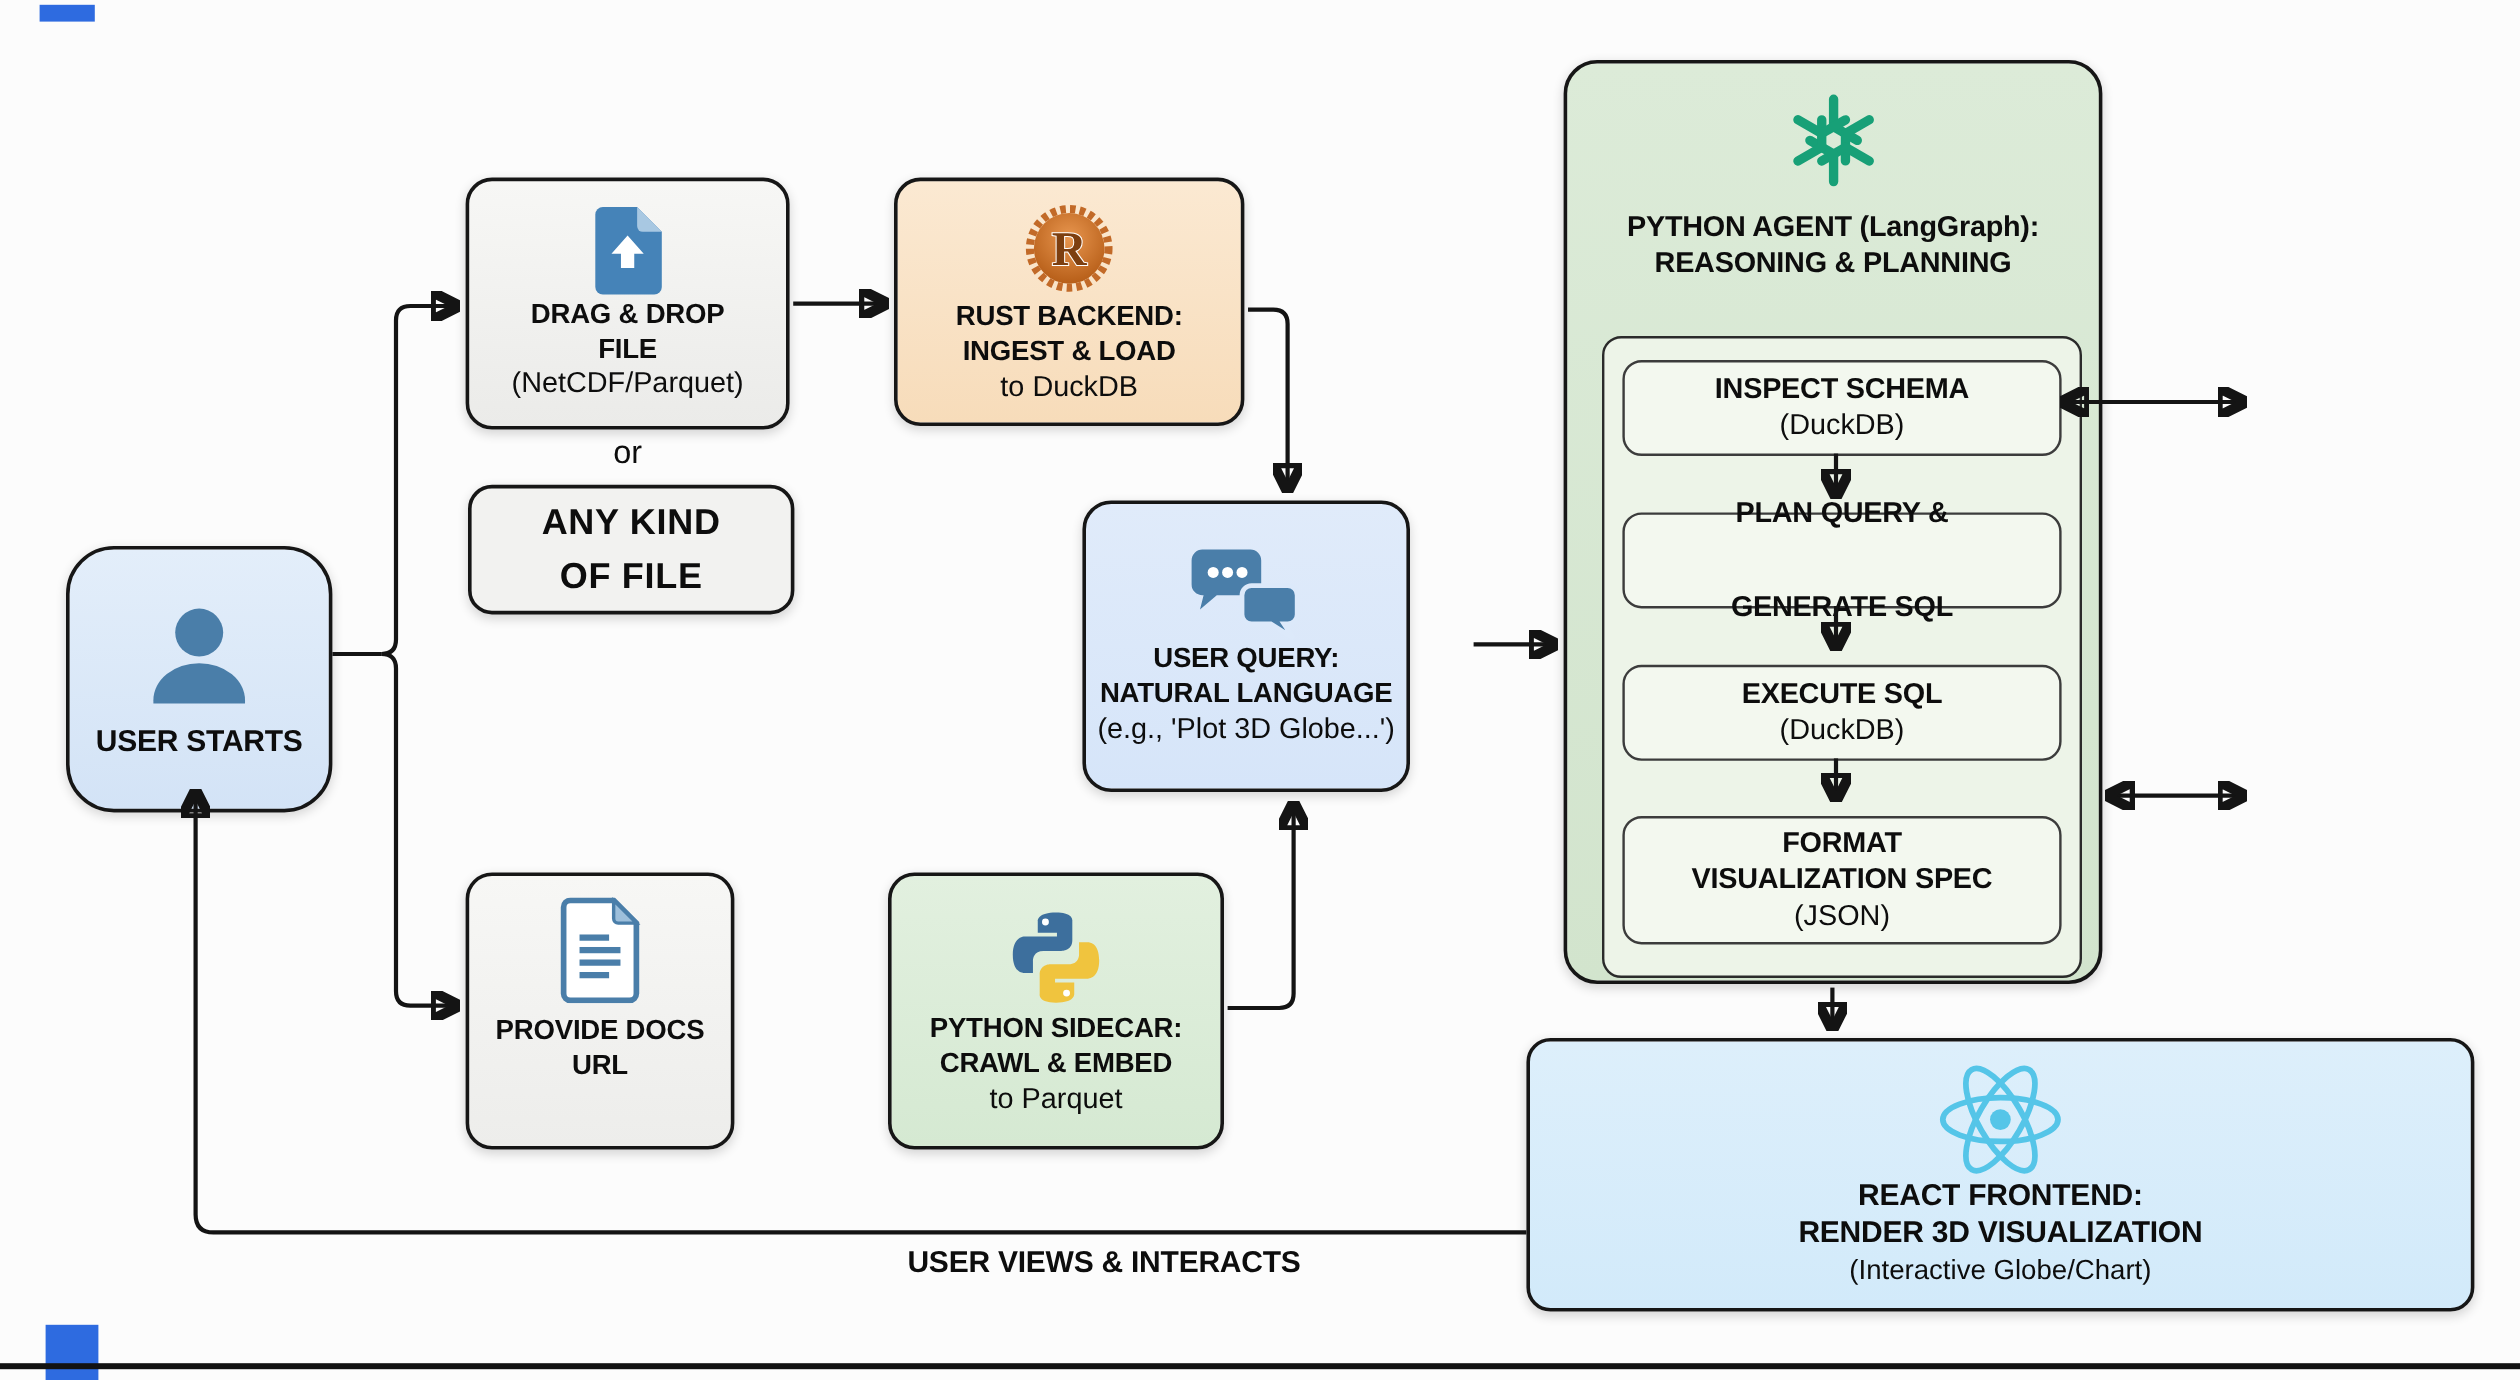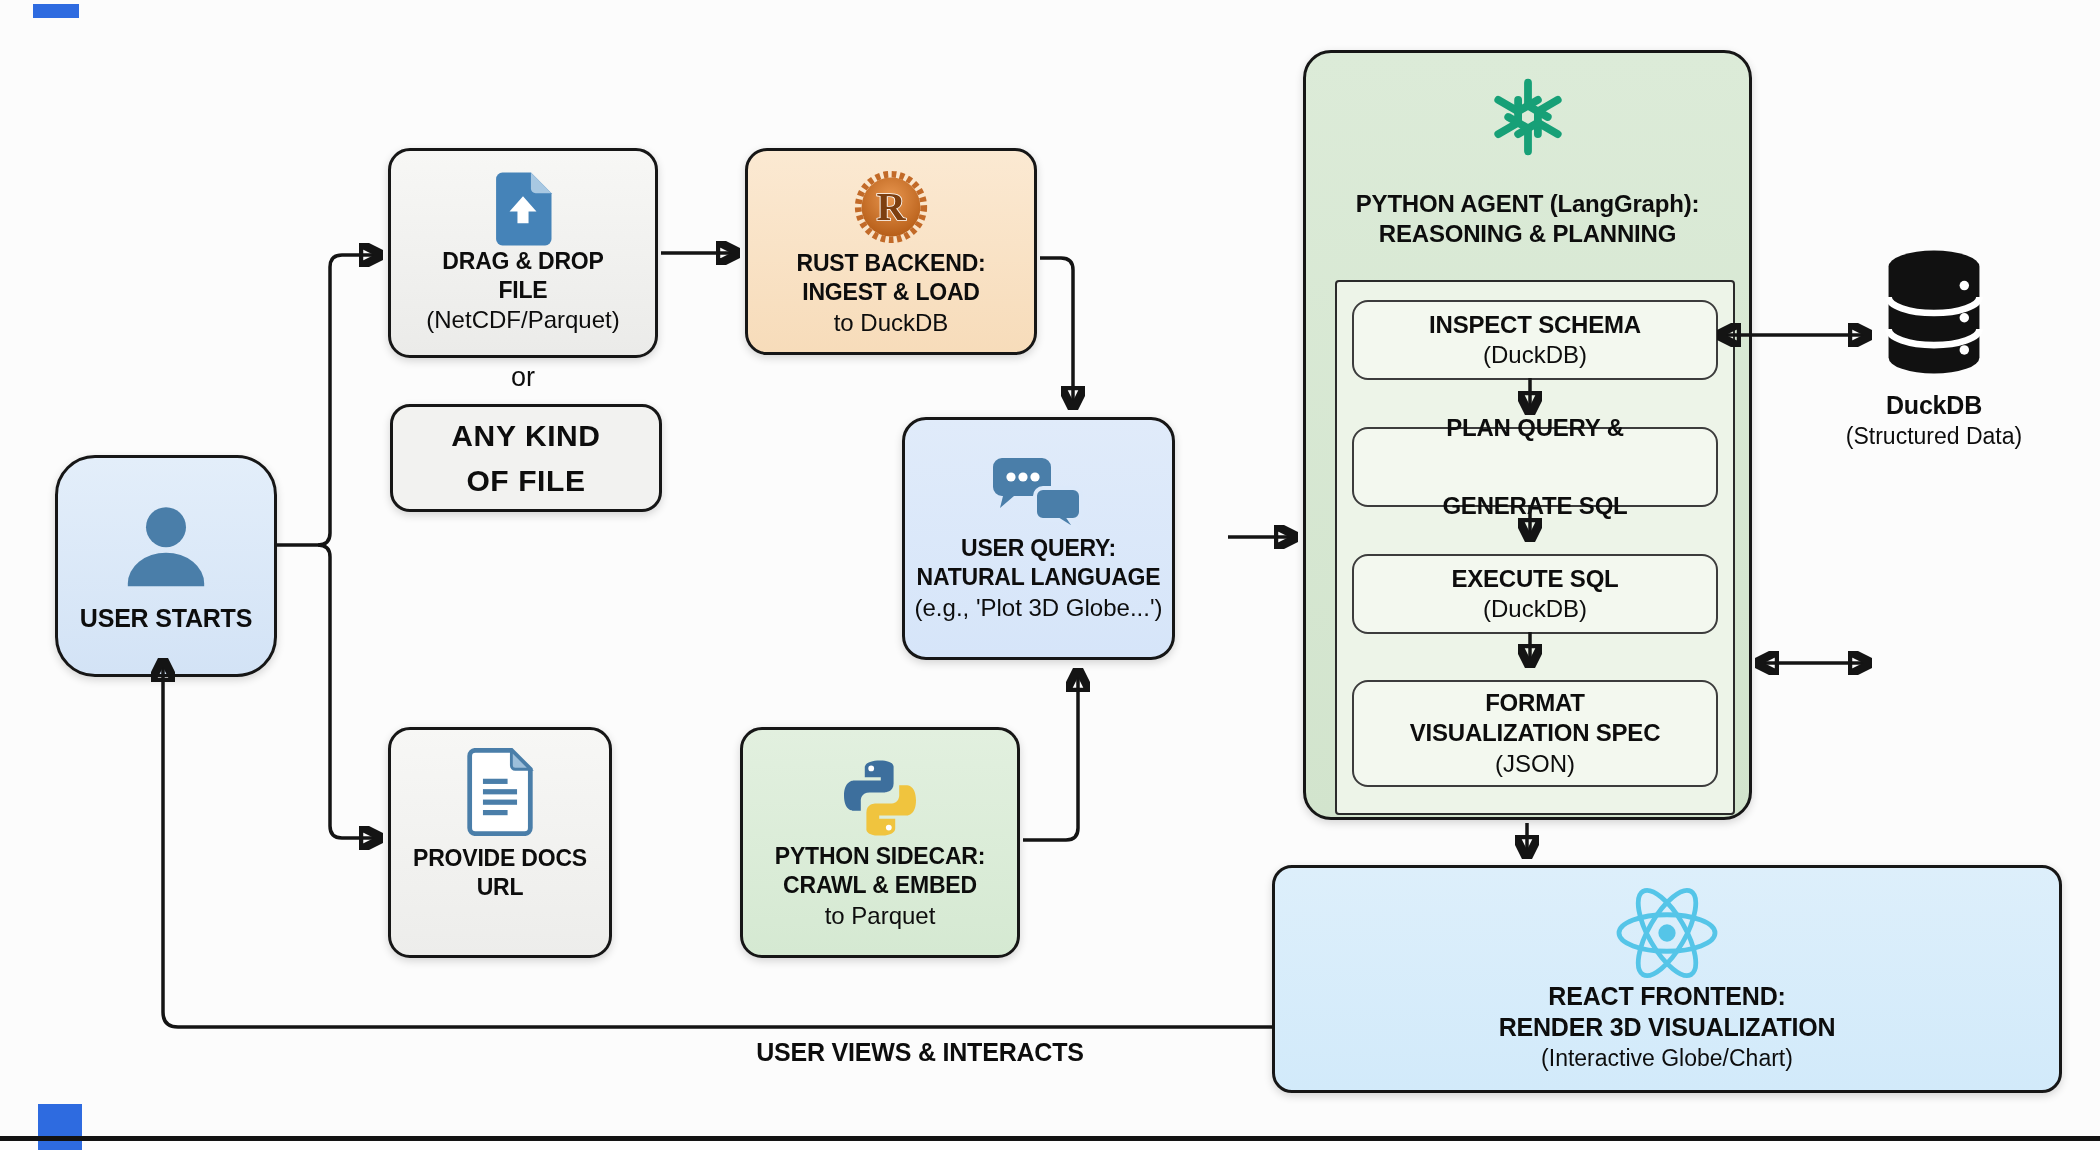--- a/index.html
+++ b/index.html
@@ -28,21 +28,21 @@
   #user-query{left:902px;top:417px;width:273px;height:243px;border-radius:24px;
               background:linear-gradient(#e0ebfa,#d6e5f9);}
   #provide-docs{left:388px;top:727px;width:224px;height:231px;border-radius:22px;
                 background:linear-gradient(#f7f7f5,#ededeb);justify-content:flex-start;padding-top:18px;}
   #python-sidecar{left:740px;top:727px;width:280px;height:231px;border-radius:22px;
                   background:linear-gradient(#e2f0df,#d5e9d2);}
   #python-agent{left:1303px;top:50px;width:449px;height:770px;border-radius:28px;
                 background:linear-gradient(#dcebd8,#d2e4cd);justify-content:flex-start;padding-top:12px;}
   #python-agent .ttl{font-size:24px;}
   .agent-inner{position:absolute;left:29px;top:227px;width:396px;height:531px;
-               border:2.5px solid #2a2a2a;border-radius:4px;background:#edf4e8;}
+               border:2.5px solid #2a2a2a;border-radius:16px;background:#edf4e8;}
   .step{position:absolute;left:15px;width:366px;border:2px solid #3c3c3c;border-radius:16px;
         background:#f3f8ef;display:flex;flex-direction:column;align-items:center;
         justify-content:center;text-align:center;box-sizing:border-box;}
   #step-1{top:18px;height:80px;}
   #step-2{top:145px;height:80px;gap:48px;}
   #step-3{top:272px;height:80px;}
   #step-4{top:398px;height:107px;}
   .figure{position:absolute;width:280px;display:flex;flex-direction:column;
           align-items:center;text-align:center;}
   #duckdb-figure{left:1794px;top:242px;}
@@ -151,21 +151,21 @@
     <svg class="icon" width="104" height="104" viewBox="-50 -50 100 100">
       <g stroke="#17a077" stroke-width="7.5" fill="none" stroke-linecap="round" stroke-linejoin="round">
         <path d="M 0,-33 L 0,-11 L 19,0"></path>
         <path d="M 0,-33 L 0,-11 L 19,0" transform="rotate(60)"></path>
         <path d="M 0,-33 L 0,-11 L 19,0" transform="rotate(120)"></path>
         <path d="M 0,-33 L 0,-11 L 19,0" transform="rotate(180)"></path>
         <path d="M 0,-33 L 0,-11 L 19,0" transform="rotate(240)"></path>
         <path d="M 0,-33 L 0,-11 L 19,0" transform="rotate(300)"></path>
       </g>
     </svg>
-    <span class="tl ttl" style="margin-top:20px">PYTHON AGENT (LangGraph):</span>
+    <span class="tl ttl" style="margin-top:6px">PYTHON AGENT (LangGraph):</span>
     <span class="tl ttl">REASONING &amp; PLANNING</span>
 
     <div class="agent-inner">
       <div class="step" id="step-1">
         <span class="tl ttl">INSPECT SCHEMA</span>
         <span class="tl sub">(DuckDB)</span>
       </div>
       <div class="step" id="step-2">
         <span class="tl ttl">PLAN QUERY &amp;</span>
         <span class="tl ttl">GENERATE SQL</span>
@@ -175,32 +175,20 @@
         <span class="tl sub">(DuckDB)</span>
       </div>
       <div class="step" id="step-4">
         <span class="tl ttl">FORMAT</span>
         <span class="tl ttl">VISUALIZATION SPEC</span>
         <span class="tl sub">(JSON)</span>
       </div>
     </div>
   </div>
 
-  <div class="figure" id="duckdb-figure">
-    <svg class="icon" width="116" height="142" viewBox="0 0 120 150">
-      <path d="M12,26 a48,17 0 0 1 96,0 v96 a48,17 0 0 1 -96,0 z" fill="#111111"></path>
-      <path d="M12,58 a48,17 0 0 0 96,0" stroke="#ffffff" stroke-width="7" fill="none"></path>
-      <path d="M12,92 a48,17 0 0 0 96,0" stroke="#ffffff" stroke-width="7" fill="none"></path>
-      <circle cx="92" cy="46" r="5" fill="#ffffff"></circle>
-      <circle cx="92" cy="80" r="5" fill="#ffffff"></circle>
-      <circle cx="92" cy="114" r="5" fill="#ffffff"></circle>
-    </svg>
-    <span class="tl ttl">DuckDB</span>
-    <span class="tl sub">(Structured Data)</span>
-  </div>
 
 
   <div class="node" id="react-frontend">
     <svg class="icon" width="116" height="96" viewBox="-60 -50 120 100">
       <circle r="9" fill="#55c5e8"></circle>
       <g stroke="#55c5e8" stroke-width="5" fill="none">
         <ellipse rx="50" ry="19"></ellipse>
         <ellipse rx="50" ry="19" transform="rotate(60)"></ellipse>
         <ellipse rx="50" ry="19" transform="rotate(120)"></ellipse>
       </g>

